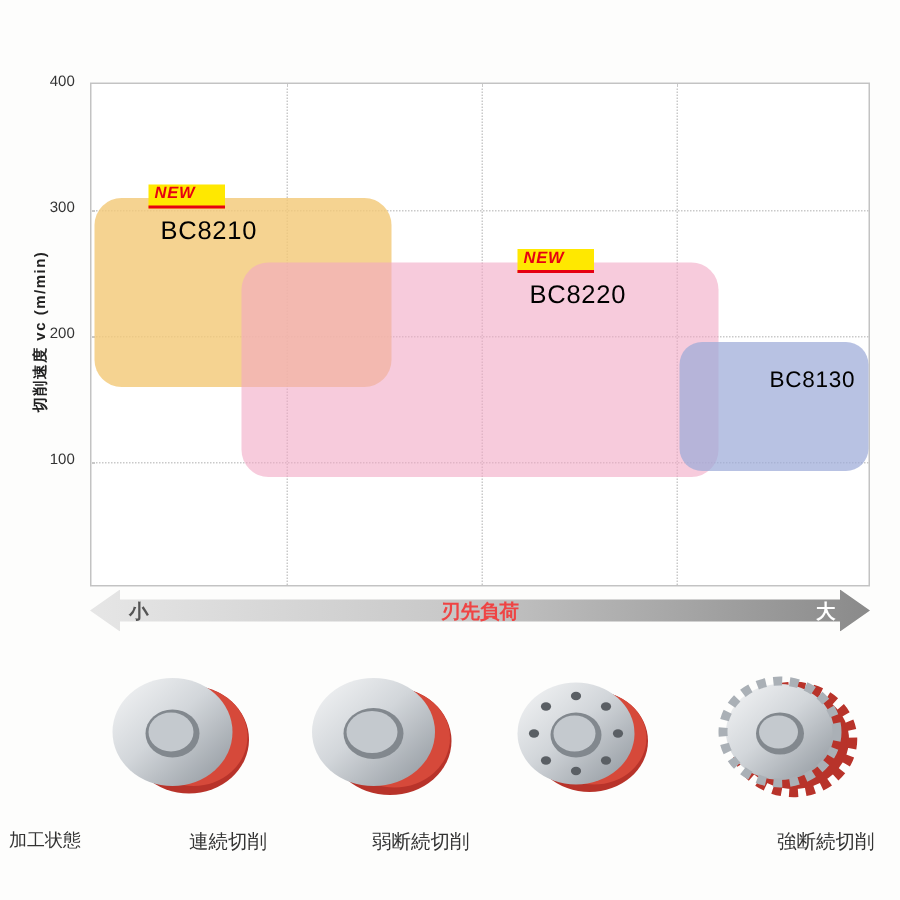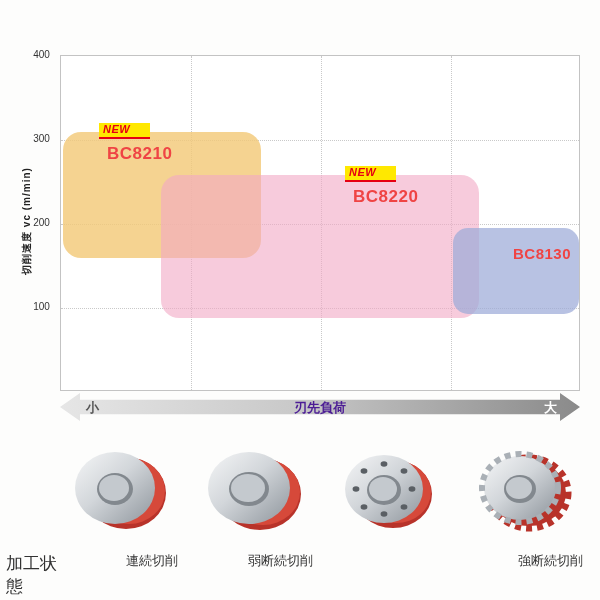--- a/index.html
+++ b/index.html
@@ -52,49 +52,49 @@
     background: #ffe800;
     color: #e60012;
     font-size: 11px; font-weight: bold; font-style: italic;
     padding: 0 20px 1px 4px;
     border-bottom: 2px solid #e60012;
     line-height: 13px;
     letter-spacing: 0.5px;
   }
   .grade-label {
     position: absolute;
-    font-size: 17px; font-weight: bold; color: #ef4444;
+    font-size: 17px; font-weight: normal; color: #000000;
     letter-spacing: 0.5px;
   }
   .grade-label.small { font-size: 15px; text-align: right; }
 
   
   .load-arrow {
     position: absolute;
     left: 60px; top: 393px;
     width: 520px; height: 28px;
     background: linear-gradient(90deg, #e6e6e6 0%, #c9c9c9 45%, #8a8a8a 100%);
     clip-path: polygon(0% 50%, 20px 0%, 20px 24%, calc(100% - 20px) 24%, calc(100% - 20px) 0%, 100% 50%, calc(100% - 20px) 100%, calc(100% - 20px) 76%, 20px 76%, 20px 100%);
   }
   .load-min   { position: absolute; left: 86px;  top: 399px; font-size: 13px; font-weight: bold; color: #555; }
-  .load-title { position: absolute; left: 60px;  top: 399px; width: 520px; text-align: center; font-size: 13px; font-weight: bold; color: #4c1d95; }
+  .load-title { position: absolute; left: 60px;  top: 399px; width: 520px; text-align: center; font-size: 13px; font-weight: bold; color: #ef4444; }
   .load-max   { position: absolute; left: 544px; top: 399px; font-size: 13px; font-weight: bold; color: #ffffff; }
 
   
   .insert { position: absolute; width: 100px; height: 88px; }
   .caption {
     position: absolute;
     top: 552px; width: 120px;
     text-align: right;
     font-size: 13px; color: #333;
   }
   .row-label {
     position: absolute;
     left: 6px; top: 552px; width: 64px;
-    font-size: 17px; color: #333;
+    font-size: 12px; color: #333;
   }
 </style>
 </head>
 <body>
 
 <div class="canvas">
 
   <div class="y-axis-title">切削速度 vc (m/min)</div>
   <div class="y-tick" style="top:49px">400</div>
   <div class="y-tick" style="top:133px">300</div>

